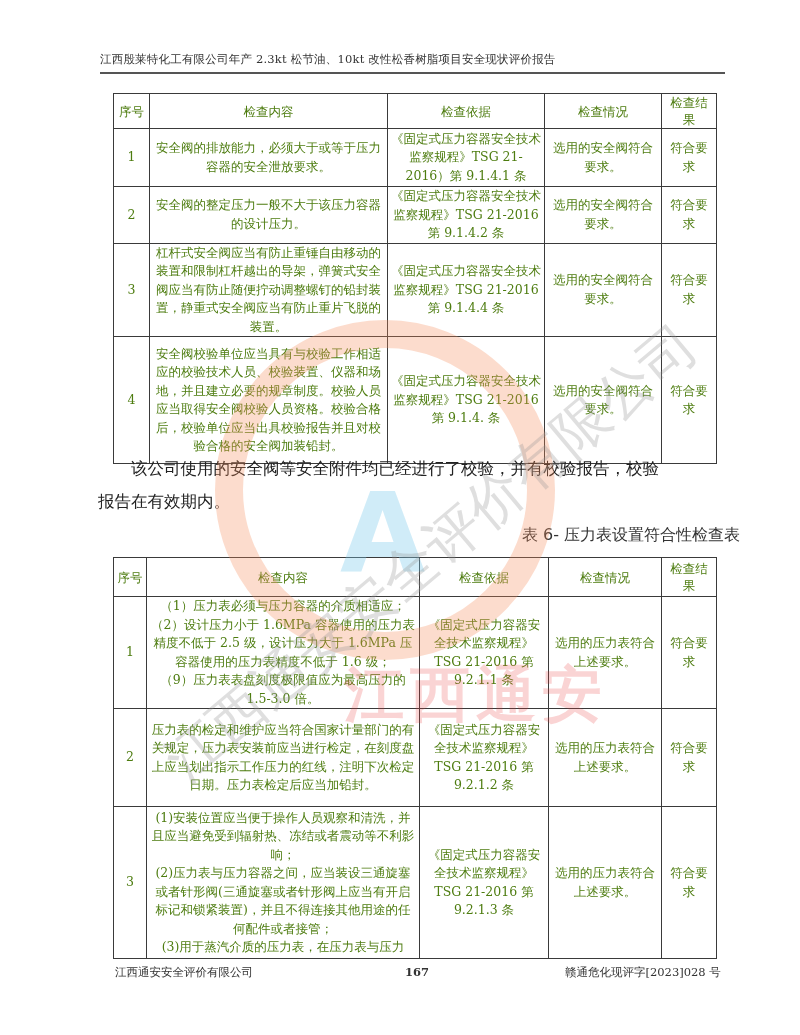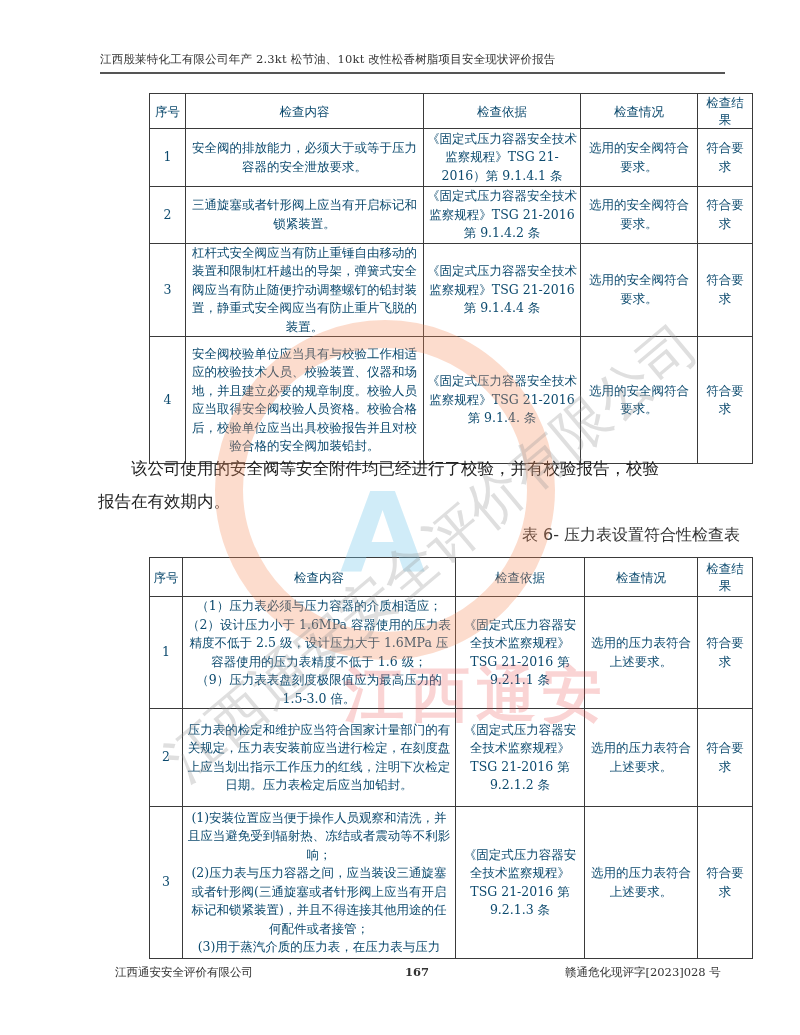--- a/index.html
+++ b/index.html
@@ -9,21 +9,21 @@
   }
   .page-header {
     position:absolute; left:100px; width:640px; top:52px; text-align:left;
     font-size:11.5px; color:#333; letter-spacing:0.2px;
   }
   .header-rule {
     position:absolute; left:100px; width:625px; top:72px; height:0; border-top:2px solid #555;
   }
   table.check {
     position:absolute; border-collapse:collapse; table-layout:fixed;
-    font-size:12.5px; line-height:18.5px; color:#0c4a6e;margin-left:36px;
+    font-size:12.5px; line-height:18.5px; color:#4d7c0f;
   }
   table.check td, table.check th {
     border:1px solid #3a3a3a; text-align:center; vertical-align:middle;
     padding:0 3px; font-weight:normal;
   }
   table.check th { line-height:17px; }
   #table1 { left:113px; top:93px; width:603px; }
   #table2 { left:113px; top:557px; width:603px; }
   .para {
     position:absolute; left:98px; width:625px; font-size:16.5px; color:#222;
@@ -79,21 +79,21 @@
   </tr>
   <tr style="height:58px">
     <td>1</td>
     <td>安全阀的排放能力，必须大于或等于压力容器的安全泄放要求。</td>
     <td>《固定式压力容器安全技术监察规程》TSG 21-2016）第 9.1.4.1 条</td>
     <td>选用的安全阀符合要求。</td>
     <td>符合要求</td>
   </tr>
   <tr style="height:50px">
     <td>2</td>
-    <td>三通旋塞或者针形阀上应当有开启标记和锁紧装置。</td>
+    <td>安全阀的整定压力一般不大于该压力容器的设计压力。</td>
     <td>《固定式压力容器安全技术监察规程》TSG 21-2016 第 9.1.4.2 条</td>
     <td>选用的安全阀符合要求。</td>
     <td>符合要求</td>
   </tr>
   <tr style="height:89px">
     <td>3</td>
     <td>杠杆式安全阀应当有防止重锤自由移动的装置和限制杠杆越出的导架，弹簧式安全阀应当有防止随便拧动调整螺钉的铅封装置，静重式安全阀应当有防止重片飞脱的装置。</td>
     <td>《固定式压力容器安全技术监察规程》TSG 21-2016 第 9.1.4.4 条</td>
     <td>选用的安全阀符合要求。</td>
     <td>符合要求</td>

